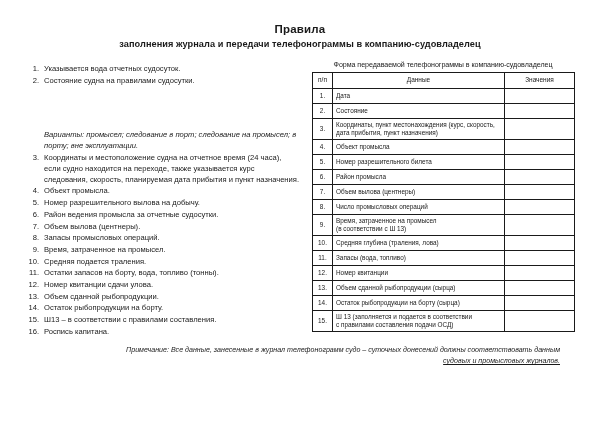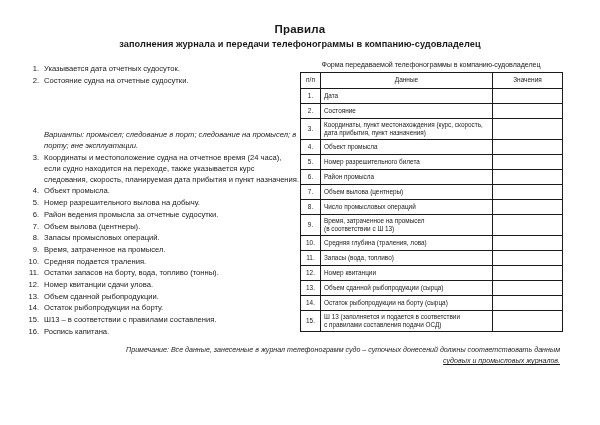--- a/index.html
+++ b/index.html
@@ -76,21 +76,21 @@
   }
   .rules-list li .variants {
     display: block;
     font-style: italic;
     margin-top: 43px;
   }
 
   
   .table-wrap {
     position: absolute;
-    left: 300px;
+    left: 312px;
     top: 61px;
     width: 262px;
   }
   .table-caption {
     font-size: 7.1px;
     text-align: center;
     margin: 0 0 2px 0;
     line-height: 9px;
     letter-spacing: -0.05px;
   }
@@ -151,25 +151,25 @@
 <div class="page">
 
   <div class="title-block">
     <h1 class="doc-title">Правила</h1>
     <h2 class="doc-subtitle">заполнения журнала и передачи телефонограммы в компанию-судовладелец</h2>
   </div>
 
   <ol class="rules-list" id="rules-list">
       <li>
         <span class="num">1.</span>
-        <span class="txt">Указывается дата отчетных судосуток.</span>
+        <span class="txt">Указывается вода отчетных судосуток.</span>
       </li>
       <li>
         <span class="num">2.</span>
-        <span class="txt">Состояние судна на отчетные судосутки.</span>
+        <span class="txt">Состояние судна на правилами судосутки.</span>
         <span class="variants">Варианты: промысел; следование в порт; следование на промысел; в порту; вне эксплуатации.</span>
       </li>
       <li>
         <span class="num">3.</span>
         <span class="txt">Координаты и местоположение судна на отчетное время (24 часа), если судно находится на переходе, также указывается курс следования, скорость, планируемая дата прибытия и пункт назначения.</span>
       </li>
       <li>
         <span class="num">4.</span>
         <span class="txt">Объект промысла.</span>
       </li>

